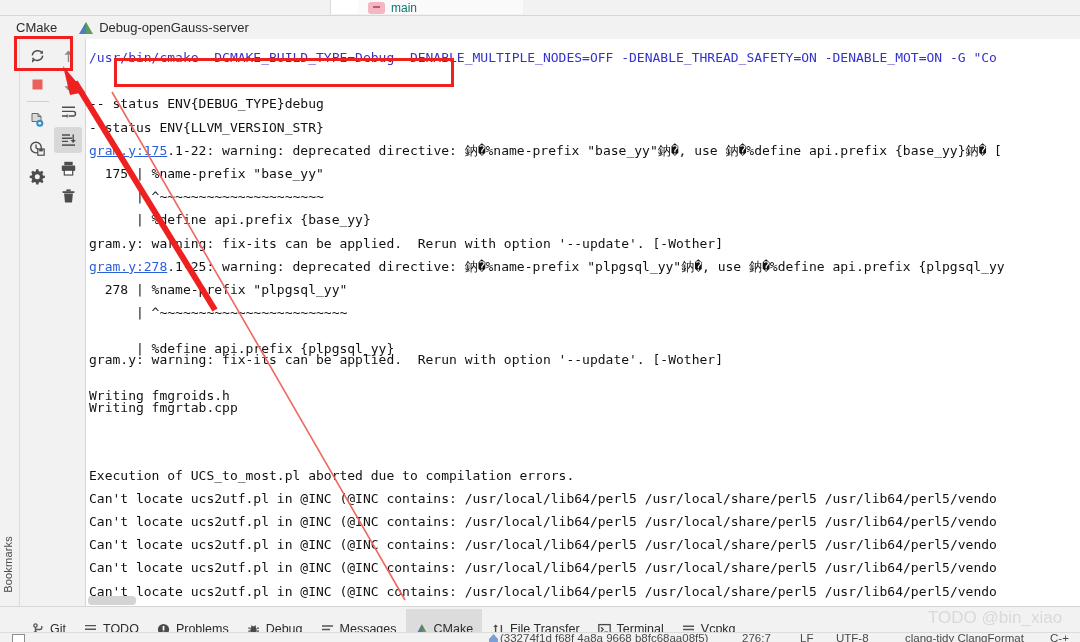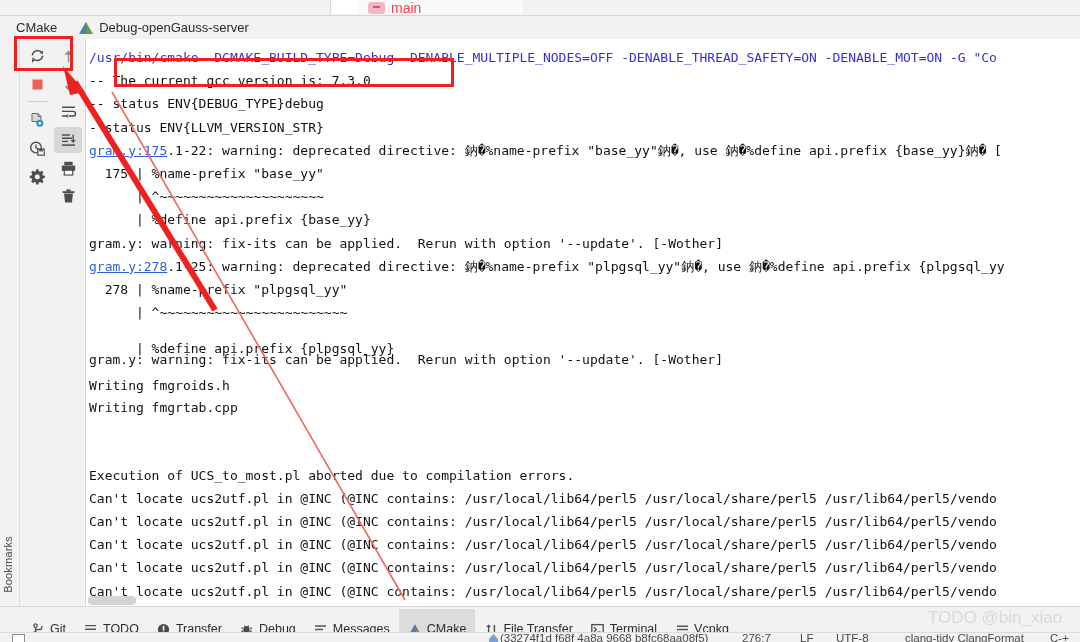--- a/index.html
+++ b/index.html
@@ -35,21 +35,21 @@
   .branch-chip {
     width: 17px; height: 12px; border-radius: 3px;
     background: #f3b6c3; flex: 0 0 auto;
     position: relative;
   }
   .branch-chip::after {
     content: ""; position: absolute; left: 5px; top: 4px;
     width: 7px; height: 2px; background: #c8566f;
   }
   .top-tab-label {
-    font-size: 14px; color: #ef4444; line-height: 12px;
+    font-size: 12px; color: #0f766e; line-height: 12px;
     white-space: nowrap;
   }
 
   
   .tw-header {
     position: absolute; top: 16px; left: 0; width: 1080px; height: 23px;
     background: #f2f2f2;
     display: flex; align-items: center;
     box-sizing: border-box;
   }
@@ -333,34 +333,33 @@
 
 <div class="console-top-border"></div>
 <div class="console" id="console-area">
     <div class="cline mono" style="top: 540.6px;">Can't locate ucs2utf.pl in @INC (@INC contains: /usr/local/lib64/perl5 /usr/local/share/perl5 /usr/lib64/perl5/vendo</div>
     <div class="cline mono" style="top: 517.4px;">Can't locate ucs2utf.pl in @INC (@INC contains: /usr/local/lib64/perl5 /usr/local/share/perl5 /usr/lib64/perl5/vendo</div>
     <div class="cline mono" style="top: 494.2px;">Can't locate ucs2utf.pl in @INC (@INC contains: /usr/local/lib64/perl5 /usr/local/share/perl5 /usr/lib64/perl5/vendo</div>
     <div class="cline mono" style="top: 471px;">Can't locate ucs2utf.pl in @INC (@INC contains: /usr/local/lib64/perl5 /usr/local/share/perl5 /usr/lib64/perl5/vendo</div>
     <div class="cline mono" style="top: 447.8px;">Can't locate ucs2utf.pl in @INC (@INC contains: /usr/local/lib64/perl5 /usr/local/share/perl5 /usr/lib64/perl5/vendo</div>
     <div class="cline mono" style="top: 424.6px;">Execution of UCS_to_most.pl aborted due to compilation errors.</div>
     <div class="cline mono" style="top: 357px;">Writing fmgrtab.cpp</div>
-    <div class="cline mono" style="top: 335px;">Writing fmgroids.h</div>
+    <div class="cline mono" style="top: 345px;">Writing fmgroids.h</div>
     <div class="cline mono" style="top: 308.6px;">gram.y: warning: fix-its can be applied.  Rerun with option '--update'. [-Wother]</div>
     <div class="cline mono" style="top: 285.4px; margin-top: 13px;">      | %define api.prefix {plpgsql_yy}</div>
     <div class="cline mono" style="top: 262.2px;">      | ^~~~~~~~~~~~~~~~~~~~~~~~~</div>
     <div class="cline mono" style="top: 239px;">  278 | %name-prefix "plpgsql_yy"</div>
     <div class="cline mono" style="top: 215.8px;"><span class="ln-link">gram.y:278</span>.1-25: warning: deprecated directive: 鈉�%name-prefix "plpgsql_yy"鈉�, use 鈉�%define api.prefix {plpgsql_yy</div>
     <div class="cline mono" style="top: 192.6px;">gram.y: warning: fix-its can be applied.  Rerun with option '--update'. [-Wother]</div>
     <div class="cline mono" style="top: 169.4px;">      | %define api.prefix {base_yy}</div>
     <div class="cline mono" style="top: 146.2px;">      | ^~~~~~~~~~~~~~~~~~~~~~</div>
     <div class="cline mono" style="top: 123px;">  175 | %name-prefix "base_yy"</div>
     <div class="cline mono" style="top: 99.8px;"><span class="ln-link">gram.y:175</span>.1-22: warning: deprecated directive: 鈉�%name-prefix "base_yy"鈉�, use 鈉�%define api.prefix {base_yy}鈉� [</div>
     <div class="cline mono" style="top: 76.6px;">- status ENV{LLVM_VERSION_STR}</div>
     <div class="cline mono" style="top: 53.4px;">-- status ENV{DEBUG_TYPE}debug</div>
-    <div class="cline mono" style="top: 30.2px;">-- The current gcc version is: 7.3.0</div>
     <div class="cline cmd" style="top: 7px;">/usr/bin/cmake -DCMAKE_BUILD_TYPE=Debug -DENABLE_MULTIPLE_NODES=OFF -DENABLE_THREAD_SAFETY=ON -DENABLE_MOT=ON -G "Co</div>
   <div class="scroll-thumb-h"></div>
 </div>
 
 <div class="anno" id="anno-toolbar"></div>
 <div class="anno" id="anno-gcc"></div>
 <div class="anno" id="anno-cmake"></div>
 
 <svg class="arrow-svg">
 
@@ -390,21 +389,21 @@
       <span>TODO</span>
     </div>
     <div class="bbtab">
       <span class="bbicon">
         <svg width="13" height="13" viewBox="0 0 13 13">
           <circle cx="6.5" cy="6.5" r="5.6" fill="#4a4a4a"></circle>
           <rect x="5.7" y="2.9" width="1.7" height="4.6" fill="#fff"></rect>
           <rect x="5.7" y="8.7" width="1.7" height="1.7" fill="#fff"></rect>
         </svg>
       </span>
-      <span>Transfer</span>
+      <span>Problems</span>
     </div>
     <div class="bbtab">
       <span class="bbicon">
         <svg width="13" height="13" viewBox="0 0 13 13">
           <ellipse cx="6.5" cy="7.3" rx="3.2" ry="4.1" fill="#4a4a4a"></ellipse>
           <path d="M1.3 5.2h2M10 5.2h2M1.3 8.2h2M10 8.2h2M1.9 11h2.2M9 11h2.2M4.4 2.6l1.1 1.5M8.7 2.6L7.6 4.1" stroke="#4a4a4a" stroke-width="1.2"></path>
         </svg>
       </span>
       <span>Debug</span>
     </div>

